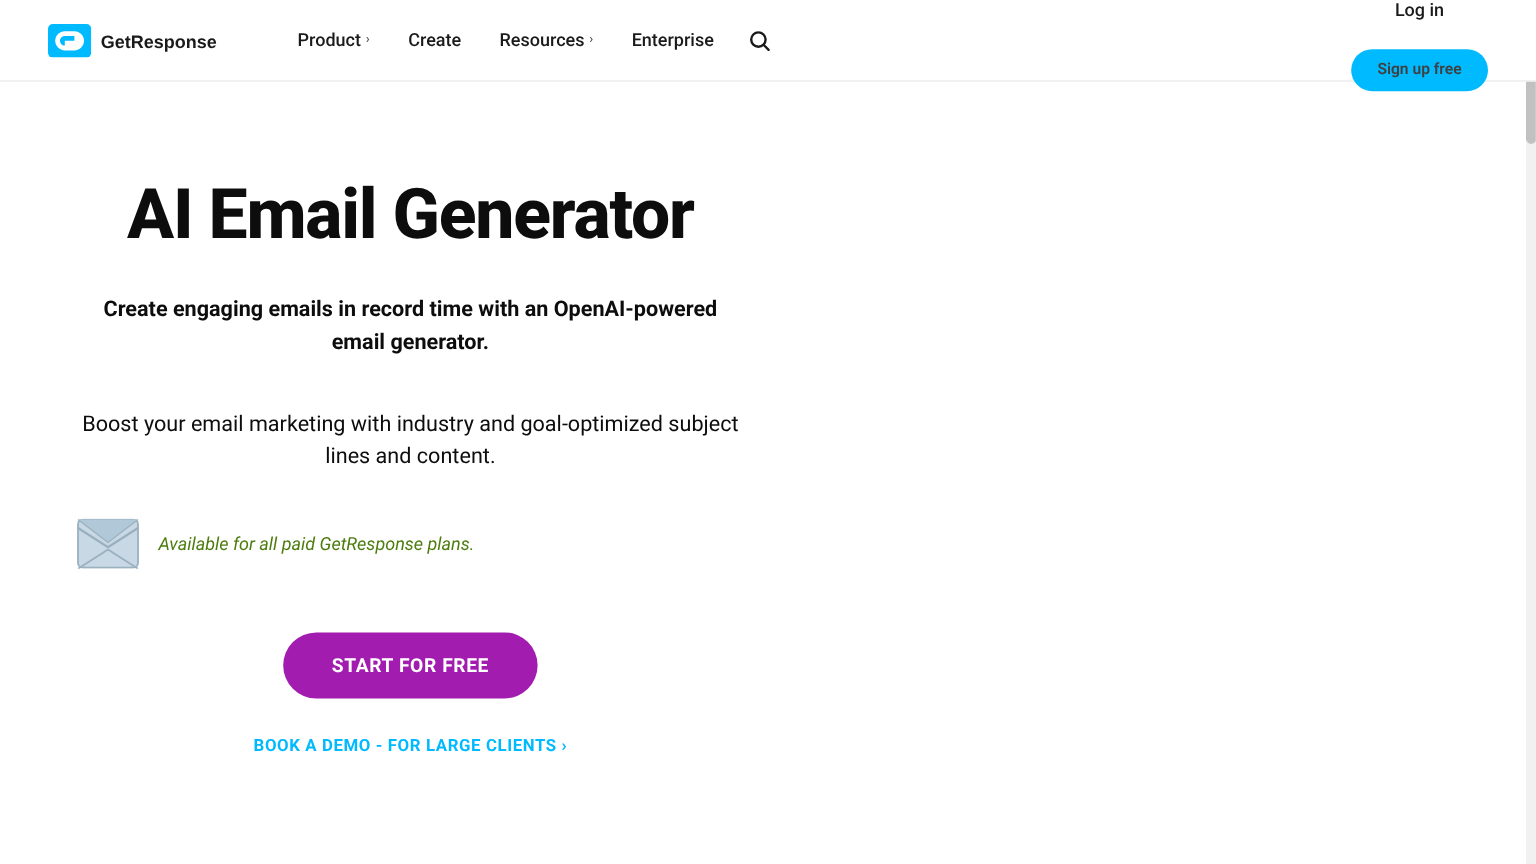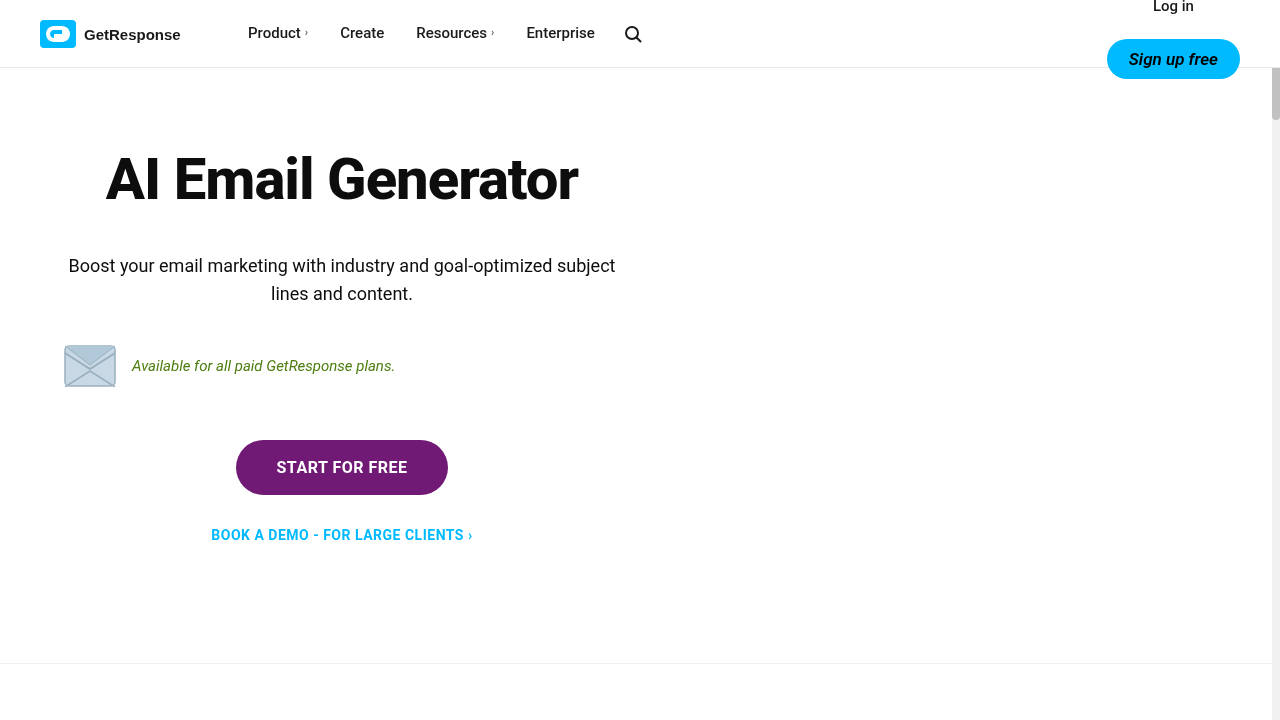--- a/index.html
+++ b/index.html
@@ -87,30 +87,29 @@
       font-size: 15px;
       font-weight: 500;
       color: #1a1a1a;
       cursor: pointer;
       padding: 8px 12px;
       text-decoration: none;
     }
 
     .btn-signup {
       background: #00baff;
-      color: #000000;
-      font-size: 17px;
+      color: #404040;
+      font-size: 13px;
       font-weight: 600;
       padding: 10px 22px;
       border-radius: 50px;
       cursor: pointer;
       border: none;
       text-decoration: none;
       white-space: nowrap;
-      font-style: italic;
     }
 
     
     .main-content {
       padding: 80px 40px 60px 64px;
       max-width: 660px;
       text-align: center;
     }
 
     .page-title {
@@ -156,21 +155,21 @@
     }
 
     .availability-text {
       font-size: 15px;
       color: #4d7c0f;
       font-style: italic;
     }
 
     .btn-start-free {
       display: inline-block;
-      background: #701a75;
+      background: #a21caf;
       color: #fff;
       font-size: 16px;
       font-weight: 700;
       padding: 18px 40px;
       border-radius: 50px;
       cursor: pointer;
       border: none;
       text-transform: uppercase;
       letter-spacing: 0.5px;
       margin-bottom: 32px;
@@ -267,20 +266,21 @@
   <div class="nav-right">
     <a class="btn-login" href="#">Log in</a>
     <a class="btn-signup" href="#">Sign up free</a>
   </div>
 </nav>
 
 <section>
   <div class="main-content">
     <h1 class="page-title">AI Email Generator</h1>
 
+    <p class="subtitle-bold">Create engaging emails in record time with an OpenAI-powered email generator.</p>
 
     <p class="subtitle-regular">Boost your email marketing with industry and goal-optimized subject lines and content.</p>
 
     <div class="availability-row">
       <div class="envelope-icon-wrap">
         <svg width="52" height="42" viewBox="0 0 52 42" fill="none" xmlns="http://www.w3.org/2000/svg">
           <rect x="1" y="1" width="50" height="40" rx="4" fill="#c8d8e4" stroke="#9ab0bf" stroke-width="1.5"></rect>
           <path d="M1 8L26 24L51 8" stroke="#9ab0bf" stroke-width="2"></path>
           <path d="M26 26L1 42" stroke="#9ab0bf" stroke-width="1.5"></path>
           <path d="M26 26L51 42" stroke="#9ab0bf" stroke-width="1.5"></path>

